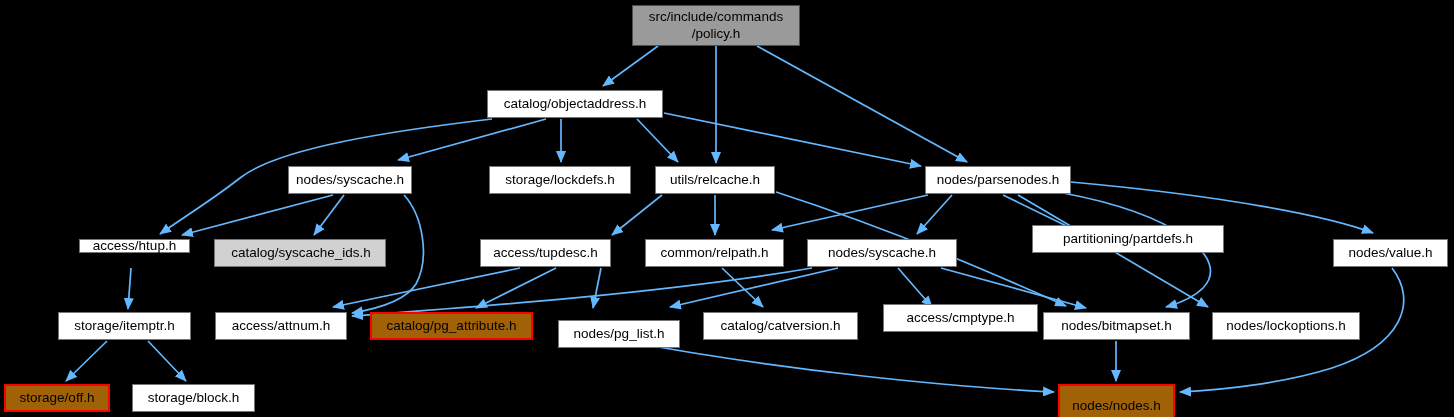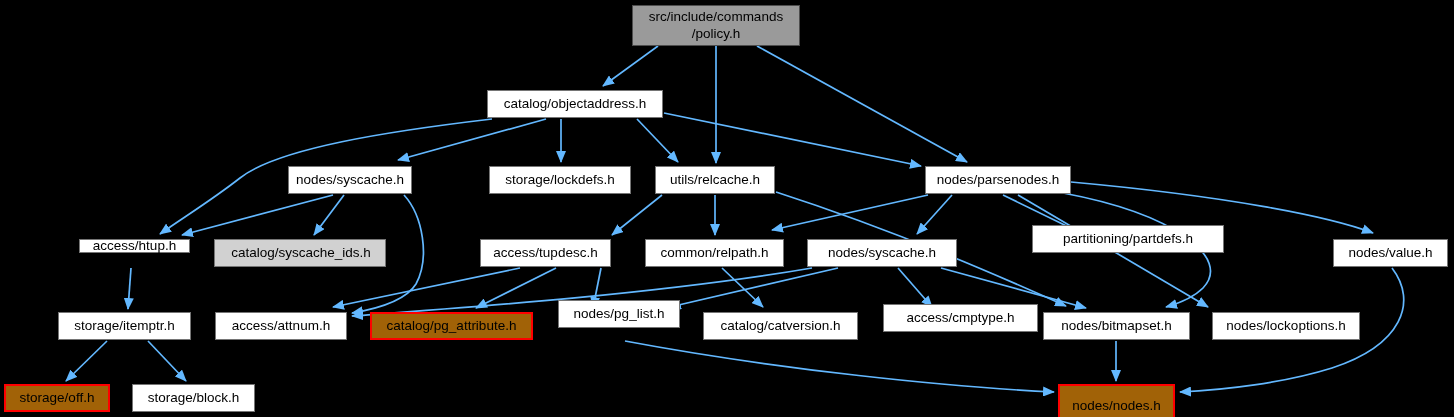--- a/index.html
+++ b/index.html
@@ -113,21 +113,21 @@
 
   <div class="node" style="left:1333px;top:239px;width:115px;height:28px;">
     <span>nodes/value.h</span>
   </div>
   <div class="node" style="left:215px;top:312px;width:132px;height:28px;">
     <span>access/attnum.h</span>
   </div>
   <div class="node red" style="left:370px;top:312px;width:163px;height:28px;">
     <span>catalog/pg_attribute.h</span>
   </div>
-  <div class="node" style="left:558px;top:300px;width:122px;height:28px;">
+  <div class="node" style="left:558px;top:320px;width:122px;height:28px;">
     <span>nodes/pg_list.h</span>
   </div>
   <div class="node" style="left:703px;top:312px;width:155px;height:28px;">
     <span>catalog/catversion.h</span>
   </div>
   <div class="node" style="left:883px;top:304px;width:155px;height:28px;">
     <span>access/cmptype.h</span>
   </div>
   <div class="node" style="left:1043px;top:312px;width:147px;height:28px;">
     <span>nodes/bitmapset.h</span>

